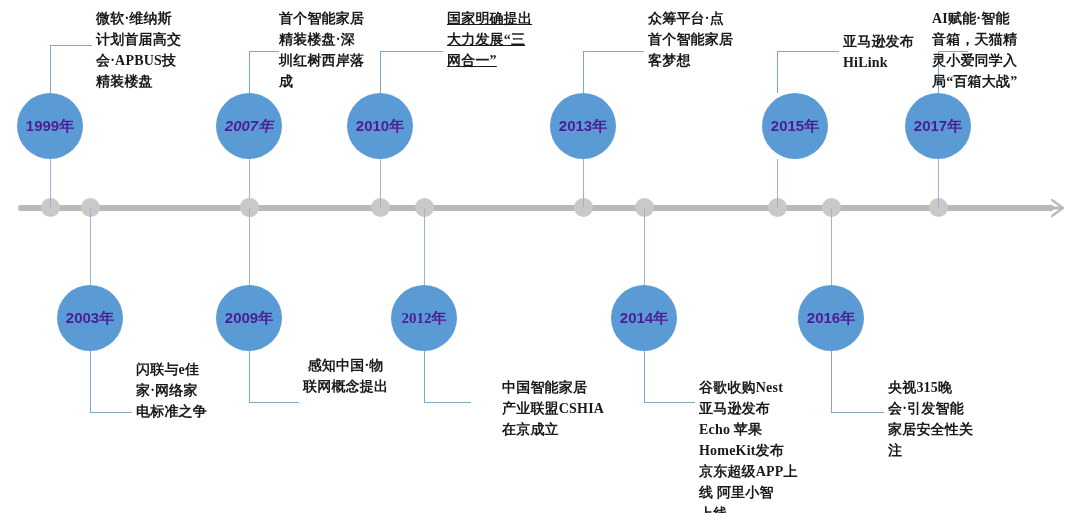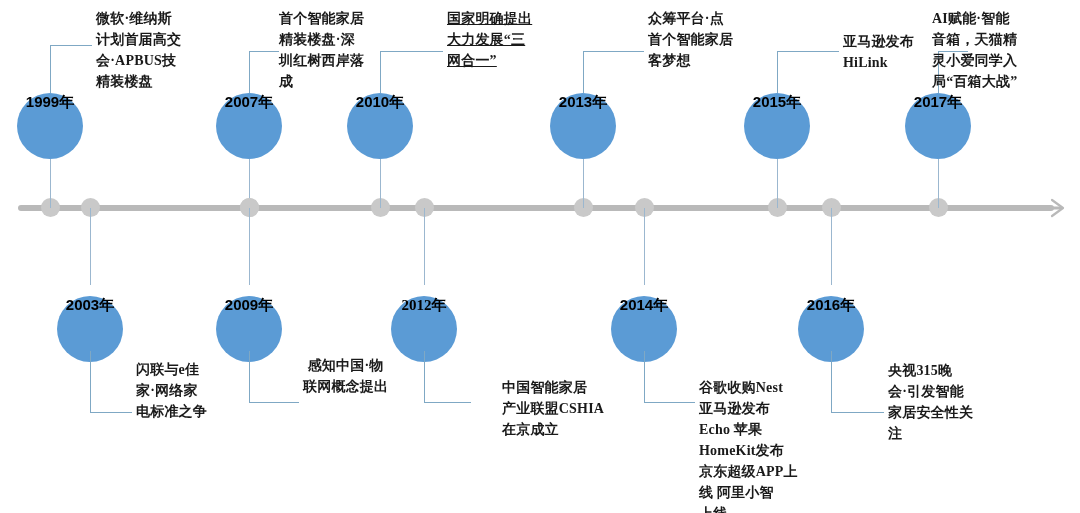--- a/index.html
+++ b/index.html
@@ -35,32 +35,32 @@
     background:#c9c9c9;
   }
 
   
   .bubble{
     position:absolute;
     width:66px;height:66px;
     margin-left:-33px;
     border-radius:50%;
     background:#5b9bd5;
-    color:#000000;
+    color:#4c1d95;
     font-family:"Liberation Sans","DejaVu Sans",sans-serif;
     font-weight:bold;
     font-size:15px;
     display:flex;
-    align-items:flex-start;
+    align-items:center;
     justify-content:center;
     letter-spacing:0px;
     box-shadow:0 0 0 0 rgba(0,0,0,0);
   }
   .bubble.top{top:93px;}
-  .bubble.bottom{top:296px;}
+  .bubble.bottom{top:285px;}
 
   
   .stem{
     position:absolute;
     width:1px;
     background:#9bb7cf;
   }
 
   
   .elbow{
@@ -125,21 +125,21 @@
       </div>
       <div class="elbow" style="left: 90px; top: 351px;">
         <div class="v" style="height: 61px;"></div>
         <div class="h" style="top: 61px; width: 42px;"></div>
       </div>
       <div class="note" style="left: 136px; top: 359px;">闪联与e佳
 家·网络家
 电标准之争</div>
       <div class="axis-dot" style="left: 249px;"></div>
       <div class="stem" style="left: 249px; top: 159px; height: 49px;"></div>
-      <div class="bubble top" style="left: 249px;">
+      <div class="bubble top" style="left: 249px; font-style: italic;">
         <span>2007年</span>
       </div>
       <div class="elbow" style="left: 249px; top: 51px;">
         <div class="v" style="height: 42px;"></div>
         <div class="h" style="top: 0px; width: 30px;"></div>
       </div>
       <div class="note" style="left: 279px; top: 8px;">首个智能家居
 精装楼盘·深
 圳红树西岸落
 成</div>
@@ -201,39 +201,39 @@
       </div>
       <div class="note" style="left: 699px; top: 377px;">谷歌收购Nest
 亚马逊发布
 Echo  苹果
 HomeKit发布
 京东超级APP上
 线  阿里小智
 上线</div>
       <div class="axis-dot" style="left: 777px;"></div>
       <div class="stem" style="left: 777px; top: 159px; height: 49px;"></div>
-      <div class="bubble top" style="left: 777px;">
+      <div class="bubble top" style="left: 795px;">
         <span>2015年</span>
       </div>
       <div class="elbow" style="left: 777px; top: 51px;">
         <div class="v" style="height: 42px;"></div>
         <div class="h" style="top: 0px; width: 62px;"></div>
       </div>
       <div class="note" style="left: 843px; top: 31px;">亚马逊发布
 HiLink</div>
       <div class="axis-dot" style="left: 831px;"></div>
       <div class="stem" style="left: 831px; top: 208px; height: 77px;"></div>
       <div class="bubble bottom" style="left: 831px;">
         <span>2016年</span>
       </div>
       <div class="elbow" style="left: 831px; top: 351px;">
         <div class="v" style="height: 61px;"></div>
         <div class="h" style="top: 61px; width: 53px;"></div>
       </div>
-      <div class="note" style="left: 888px; top: 360px;">央视315晚
+      <div class="note" style="left: 888px; top: 377px;">央视315晚
 会·引发智能
 家居安全性关
 注</div>
       <div class="axis-dot" style="left: 938px;"></div>
       <div class="stem" style="left: 938px; top: 159px; height: 49px;"></div>
       <div class="bubble top" style="left: 938px;">
         <span>2017年</span>
       </div>
       <div class="elbow" style="left: 938px; top: 51px;">
         <div class="v" style="height: 42px;"></div>

